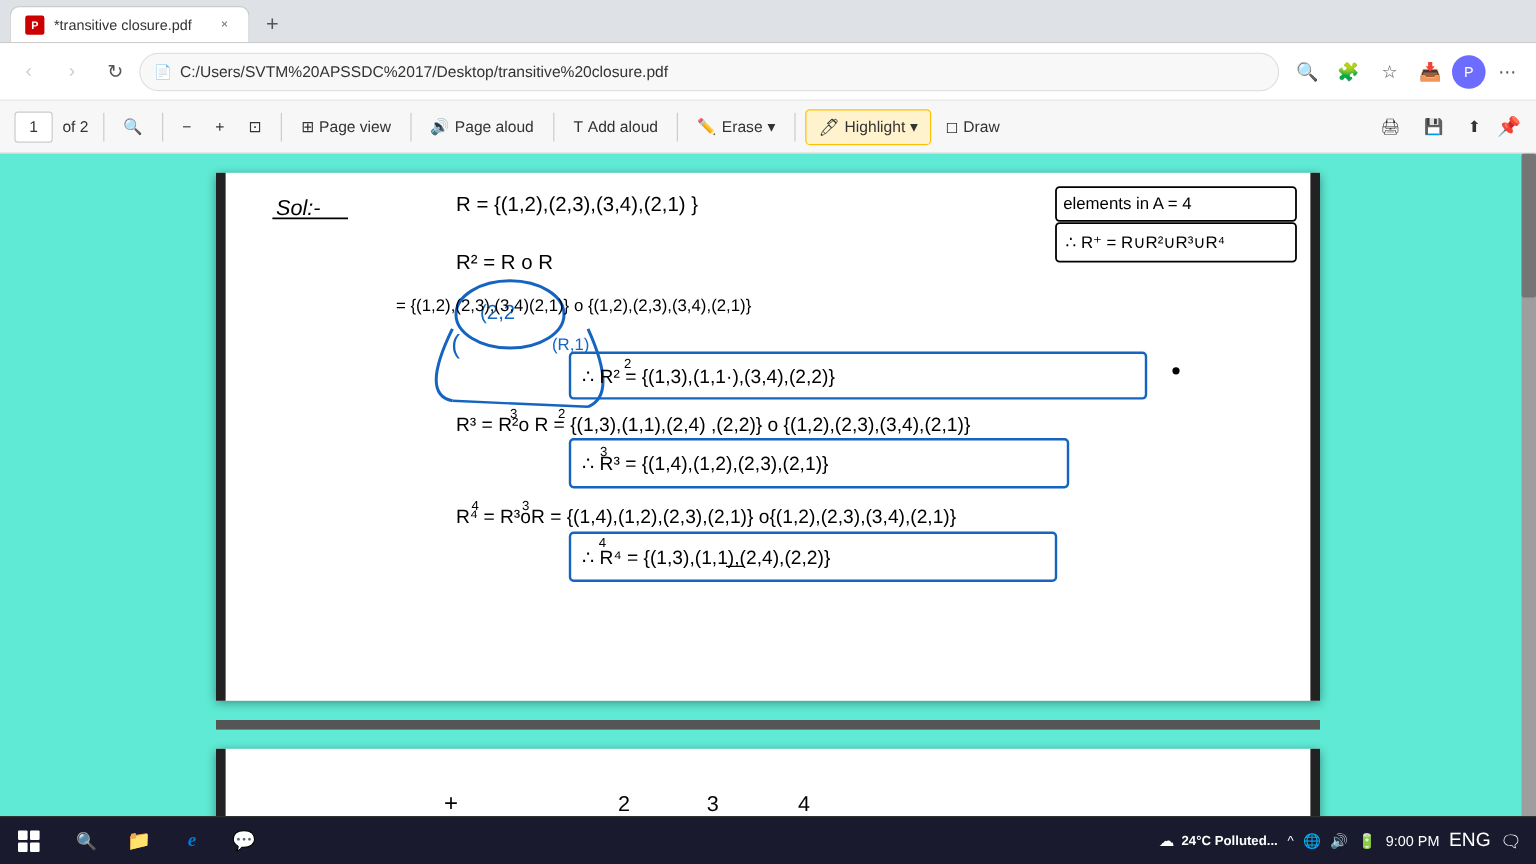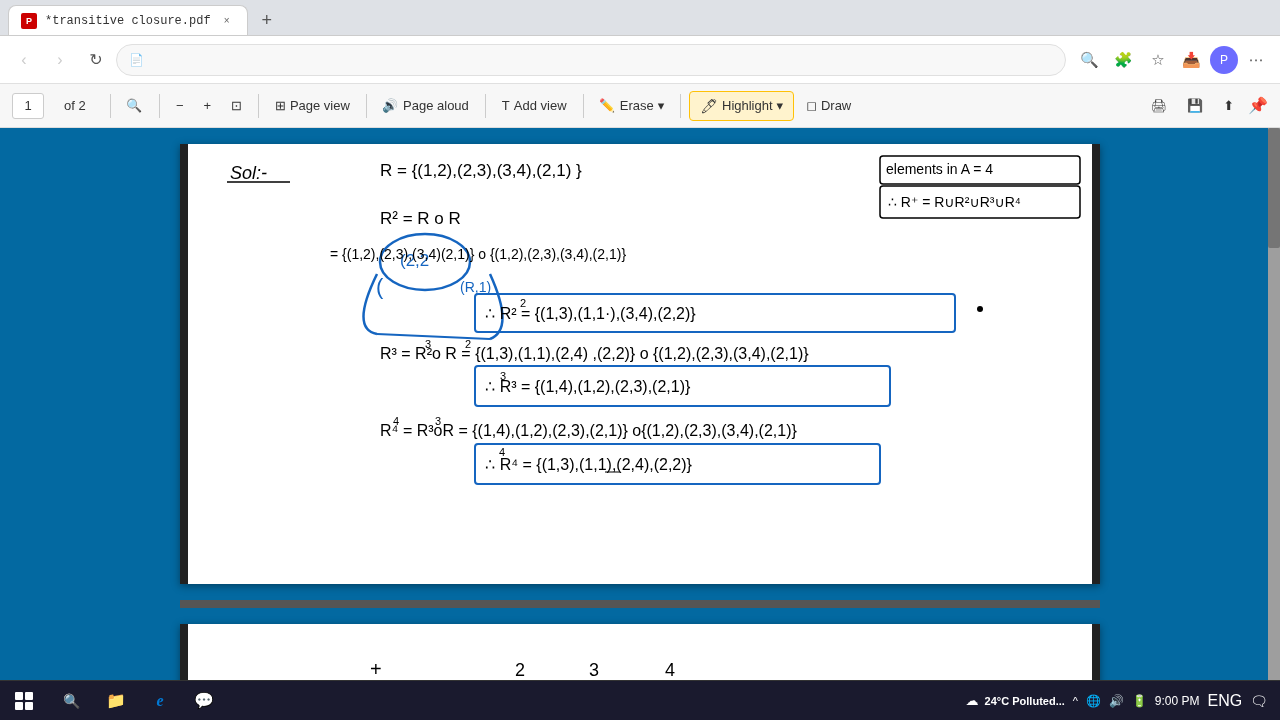--- a/index.html
+++ b/index.html
@@ -20,47 +20,47 @@
     .taskbar-right .time { text-align: center; }
     .sys-tray { display: flex; align-items: center; gap: 6px; }
 
     
     .browser { position: absolute; top: 0; left: 0; width: 1280px; height: 680px; background: #fff; display: flex; flex-direction: column; }
     
     
     .tab-bar { height: 36px; background: #dee1e6; display: flex; align-items: flex-end; padding: 0 8px; border-bottom: 1px solid #ccc; }
     .tab { height: 30px; background: #fff; border-radius: 8px 8px 0 0; padding: 0 12px; display: flex; align-items: center; gap: 8px; font-size: 13px; color: #333; min-width: 200px; max-width: 240px; border: 1px solid #ccc; border-bottom: none; cursor: pointer; }
     .tab-favicon { width: 16px; height: 16px; background: #cc0000; border-radius: 2px; display: flex; align-items: center; justify-content: center; font-size: 9px; color: #fff; font-weight: bold; flex-shrink: 0; }
-    .tab-label { flex: 1; overflow: hidden; text-overflow: ellipsis; white-space: nowrap; font-size: 12px; font-family: Liberation Mono, monospace; }
+    .tab-label { flex: 1; overflow: hidden; text-overflow: ellipsis; white-space: nowrap; font-size: 12px; }
     .tab-close { width: 16px; height: 16px; display: flex; align-items: center; justify-content: center; border-radius: 50%; cursor: pointer; font-size: 10px; color: #666; }
     .new-tab { width: 30px; height: 30px; display: flex; align-items: center; justify-content: center; font-size: 18px; color: #555; cursor: pointer; margin-left: 4px; border-radius: 50%; }
 
     
     .address-bar { height: 48px; background: #fff; display: flex; align-items: center; padding: 0 8px; gap: 4px; border-bottom: 1px solid #e0e0e0; }
     .nav-btn { width: 32px; height: 32px; border-radius: 50%; display: flex; align-items: center; justify-content: center; cursor: pointer; color: #555; font-size: 16px; border: none; background: none; }
     .nav-btn.disabled { color: #ccc; cursor: default; }
     .address-input-wrap { flex: 1; height: 32px; background: #f8f8f8; border: 1px solid #e0e0e0; border-radius: 16px; display: flex; align-items: center; padding: 0 12px; gap: 6px; }
     .lock-icon { font-size: 12px; color: #666; }
     .address-text { font-size: 13px; color: #333; flex: 1; }
     .toolbar-right { display: flex; align-items: center; gap: 2px; margin-left: 4px; }
     .tb-btn { width: 32px; height: 32px; border-radius: 50%; display: flex; align-items: center; justify-content: center; cursor: pointer; color: #555; font-size: 15px; border: none; background: none; }
     .profile-btn { width: 28px; height: 28px; border-radius: 50%; background: #6c6cff; display: flex; align-items: center; justify-content: center; color: #fff; font-size: 12px; cursor: pointer; }
 
     
     .pdf-toolbar { height: 44px; background: #f7f7f7; border-bottom: 1px solid #ddd; display: flex; align-items: center; padding: 0 12px; gap: 4px; }
     .pdf-page-input { width: 32px; height: 26px; border: 1px solid #ccc; border-radius: 3px; text-align: center; font-size: 13px; color: #333; }
-    .pdf-of { font-size: 13px; color: #333; margin: 0 16px; }
+    .pdf-of { font-size: 13px; color: #333; margin: 0 4px; }
     .pdf-divider { width: 1px; height: 24px; background: #ccc; margin: 0 4px; }
     .pdf-tool-btn { height: 30px; padding: 0 8px; border: none; background: none; border-radius: 4px; cursor: pointer; font-size: 13px; color: #333; display: flex; align-items: center; gap: 4px; }
     .highlight-btn { background: #fff3cd; border: 1px solid #ffc107; color: #333; height: 30px; padding: 0 10px; border-radius: 4px; cursor: pointer; font-size: 13px; display: flex; align-items: center; gap: 4px; }
     .erase-btn { height: 30px; padding: 0 8px; border: none; background: none; border-radius: 4px; cursor: pointer; font-size: 13px; color: #333; display: flex; align-items: center; gap: 4px; }
     .pin-btn { font-size: 16px; color: #1a73e8; cursor: pointer; margin-left: 2px; }
 
     
-    .pdf-content { flex: 1; background: #0369a1; display: flex; flex-direction: column; align-items: center; overflow: hidden; position: relative; }
+    .pdf-content { flex: 1; background: #5eead4; display: flex; flex-direction: column; align-items: center; overflow: hidden; position: relative; }
     
     
     .scrollbar-v { position: absolute; right: 0; top: 0; bottom: 0; width: 12px; background: #9e9e9e; }
     .scrollbar-thumb { position: absolute; right: 0; top: 0; width: 12px; height: 120px; background: #757575; border-radius: 2px; }
 
     
     .pdf-pages-container { display: flex; flex-direction: column; align-items: center; gap: 16px; padding: 16px; width: 100%; }
     .pdf-page { background: #fff; box-shadow: 0 2px 8px rgba(0,0,0,0.4); position: relative; }
     .pdf-page-1 { width: 920px; height: 440px; }
     .pdf-page-2 { width: 920px; height: 120px; }
@@ -89,20 +89,21 @@
     </div>
     <div class="new-tab">+</div>
   </div>
 
   <div class="address-bar">
     <button class="nav-btn disabled">‹</button>
     <button class="nav-btn disabled">›</button>
     <button class="nav-btn">↻</button>
     <div class="address-input-wrap">
       <span class="lock-icon">📄</span>
+      <span class="address-text">C:/Users/SVTM%20APSSDC%2017/Desktop/transitive%20closure.pdf</span>
     </div>
     <div class="toolbar-right">
       <button class="tb-btn">🔍</button>
       <button class="tb-btn">🧩</button>
       <button class="tb-btn">☆</button>
       <button class="tb-btn">📥</button>
       <div class="profile-btn">P</div>
       <button class="tb-btn">⋯</button>
     </div>
   </div>
@@ -130,21 +131,21 @@
       <span>Page view</span>
     </button>
     <div class="pdf-divider"></div>
     <button class="pdf-tool-btn">
       <span>🔊</span>
       <span>Page aloud</span>
     </button>
     <div class="pdf-divider"></div>
     <button class="pdf-tool-btn">
       <span>T</span>
-      <span>Add view</span>
+      <span>Add aloud</span>
     </button>
     <div class="pdf-divider"></div>
     <button class="pdf-tool-btn">
       <span>✏️</span>
       <span>Erase</span>
       <span>▾</span>
     </button>
     <div class="pdf-divider"></div>
     <button class="highlight-btn">
       <span style="font-size:14px;">🖊</span>

